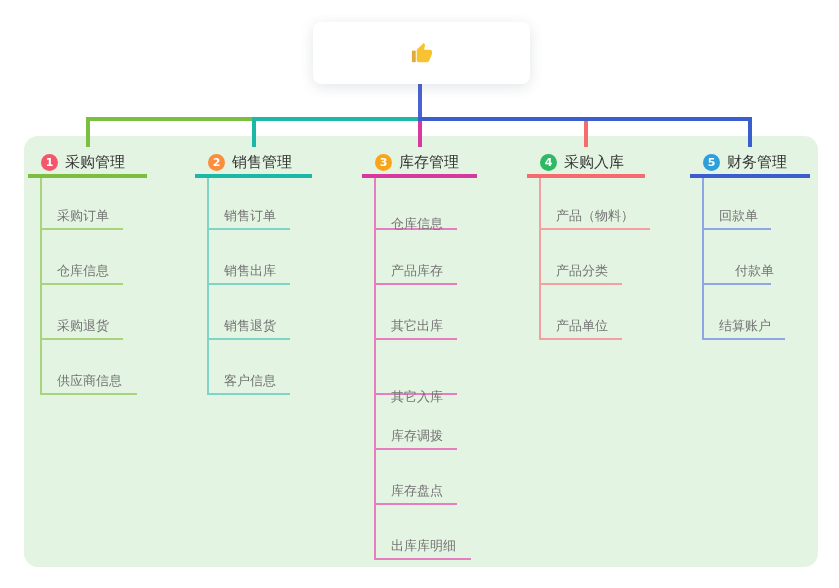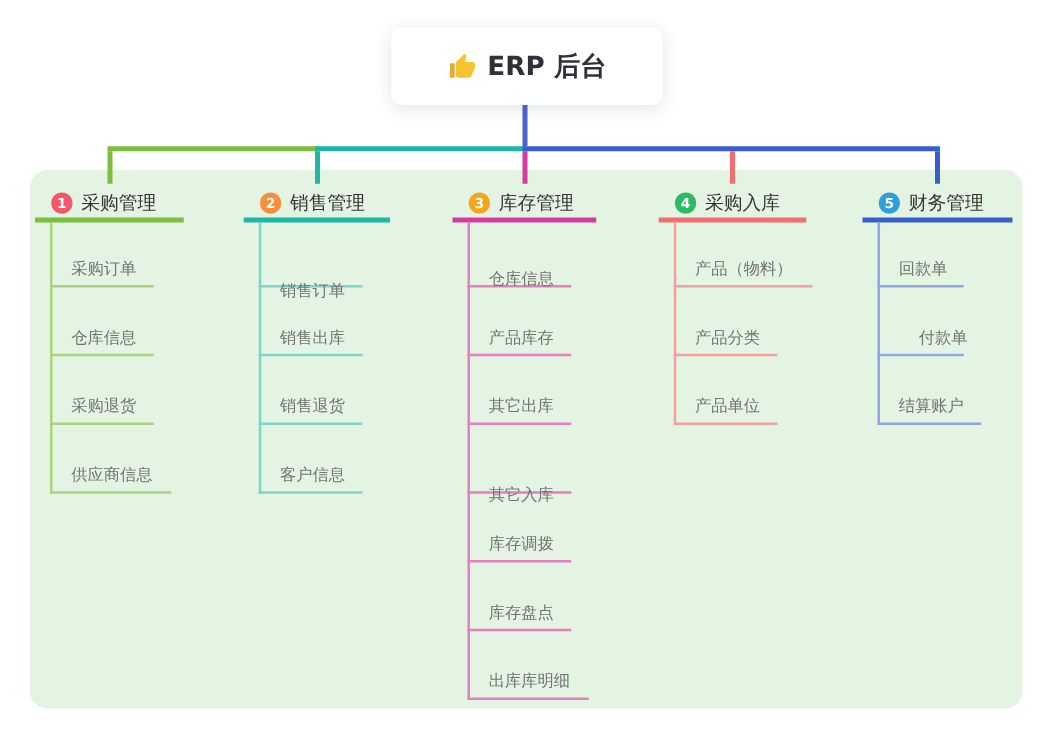--- a/index.html
+++ b/index.html
@@ -32,21 +32,20 @@
 <div class="canvas">
   <div class="panel" id="panel" style="background: rgb(228, 244, 226);"></div>
 
   <div class="root-card">
     <span style="display:inline-flex;">
       <svg width="23" height="23" viewBox="0 0 24 24" id="thumbSvg">
         <path id="thumbSleeve" d="M2 21h4V9H2v12z" fill="#e2a93b"></path>
         <path id="thumbHand" d="M23 10c0-1.1-.9-2-2-2h-6.31l.95-4.57.03-.32c0-.41-.17-.79-.44-1.06L14.17 1 7.59 7.59C7.22 7.95 7 8.45 7 9v10c0 1.1.9 2 2 2h9c.83 0 1.54-.5 1.84-1.22l3.02-7.05c.09-.23.14-.47.14-.73v-2z" fill="#f7c331"></path>
       </svg>
     </span>
-    <span>ERP 后台</span>
   </div>
 
   <div id="connectors">
       <div class="seg" style="left: 417.5px; top: 84px; width: 4px; height: 33px; background: rgb(74, 99, 211);"></div>
       <div class="seg" style="left: 85.5px; top: 117px; width: 168px; height: 4px; background: rgb(124, 190, 63);"></div>
       <div class="seg" style="left: 251.5px; top: 117px; width: 168px; height: 4px; background: rgb(28, 184, 167);"></div>
       <div class="seg" style="left: 417.5px; top: 117px; width: 334.5px; height: 4px; background: rgb(58, 94, 205);"></div>
       <div class="seg" style="left: 85.5px; top: 121px; width: 4px; height: 26px; background: rgb(124, 190, 63);"></div>
       <div class="seg" style="left: 251.5px; top: 121px; width: 4px; height: 26px; background: rgb(28, 184, 167);"></div>
       <div class="seg" style="left: 417.5px; top: 121px; width: 4px; height: 26px; background: rgb(215, 58, 158);"></div>
@@ -90,21 +89,21 @@
         <span>采购管理</span>
       </div>
       <div class="child-label" style="left: 57px; top: 206px;">采购订单</div>
       <div class="child-label" style="left: 57px; top: 261px;">仓库信息</div>
       <div class="child-label" style="left: 57px; top: 316px;">采购退货</div>
       <div class="child-label" style="left: 57px; top: 371px;">供应商信息</div>
       <div class="branch-head" style="left: 208px;">
         <span class="badge" style="background: rgb(251, 142, 60);">2</span>
         <span>销售管理</span>
       </div>
-      <div class="child-label" style="left: 224px; top: 224px;">销售订单</div>
+      <div class="child-label" style="left: 224px; top: 206px;">销售订单</div>
       <div class="child-label" style="left: 224px; top: 261px;">销售出库</div>
       <div class="child-label" style="left: 224px; top: 316px;">销售退货</div>
       <div class="child-label" style="left: 224px; top: 371px;">客户信息</div>
       <div class="branch-head" style="left: 375px;">
         <span class="badge" style="background: rgb(247, 166, 28);">3</span>
         <span>库存管理</span>
       </div>
       <div class="child-label" style="left: 391px; top: 214px;">仓库信息</div>
       <div class="child-label" style="left: 391px; top: 261px;">产品库存</div>
       <div class="child-label" style="left: 391px; top: 316px;">其它出库</div>

